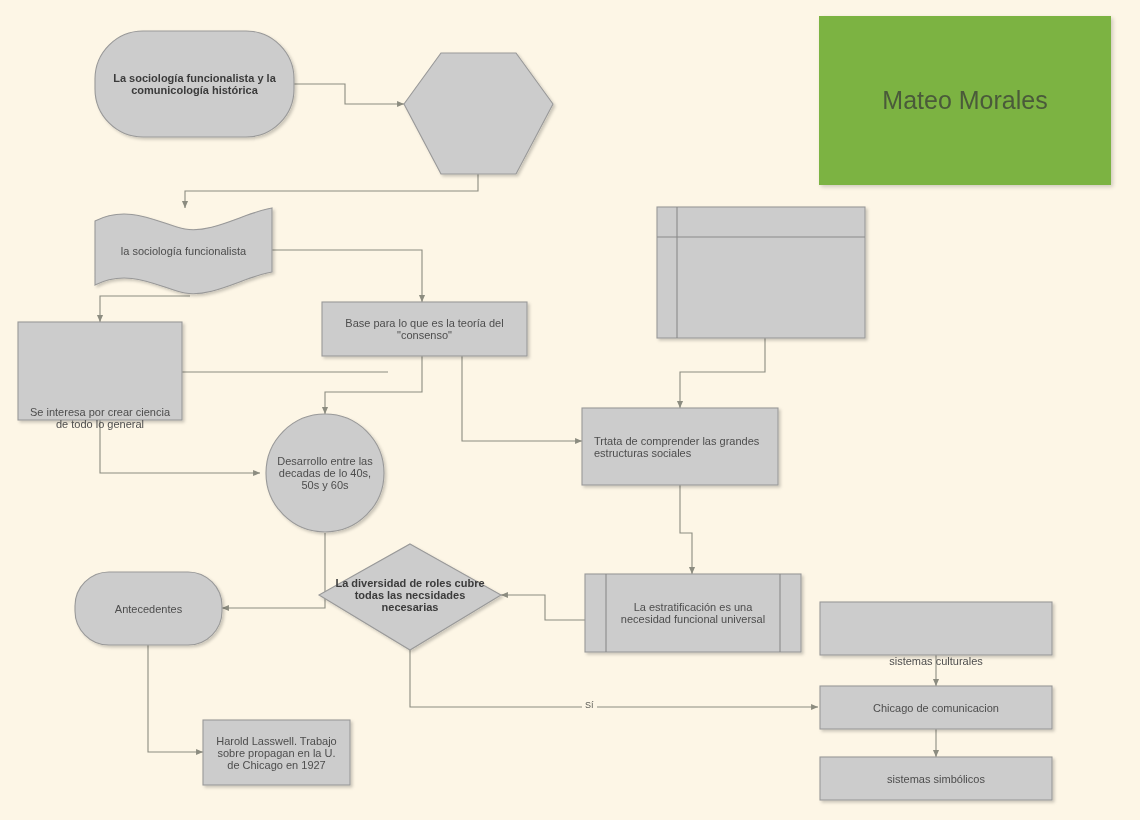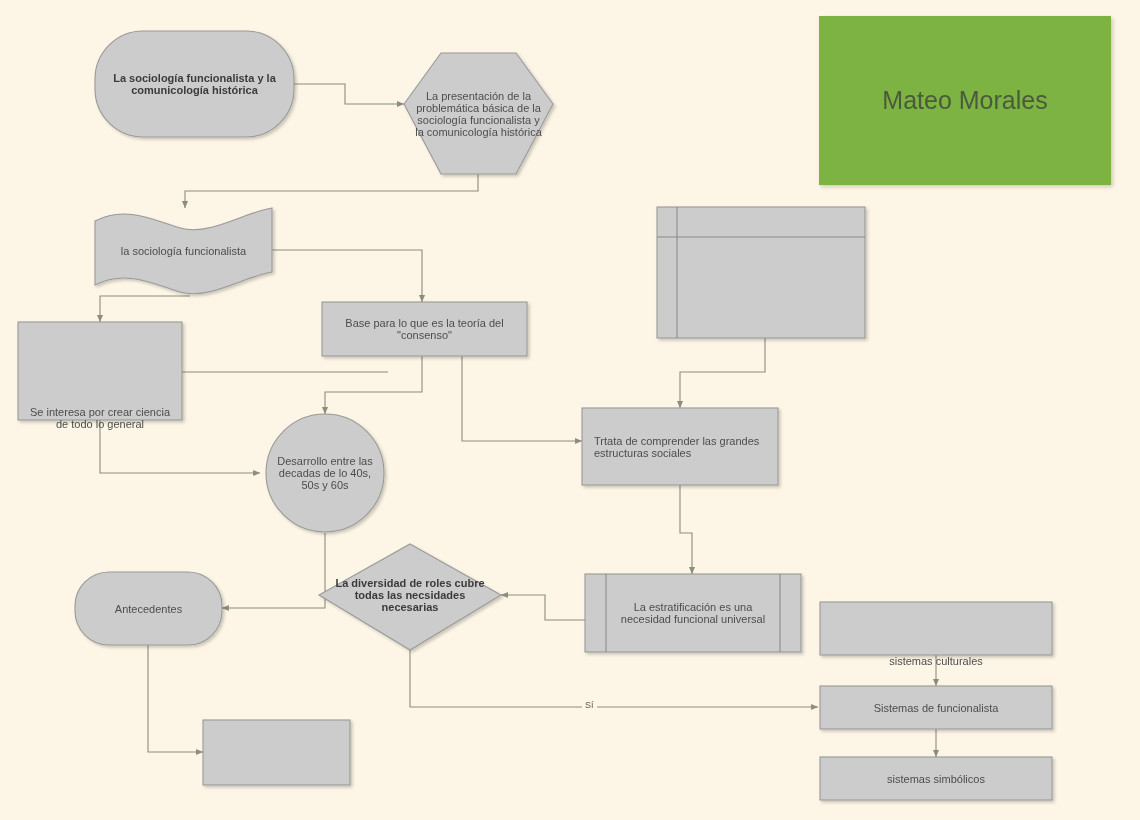--- a/index.html
+++ b/index.html
@@ -129,43 +129,43 @@
       <rect filter="url(#sh)" x="820" y="602" width="232" height="53"></rect>
 
       <rect filter="url(#sh)" x="820" y="686" width="232" height="43"></rect>
 
       <rect filter="url(#sh)" x="820" y="757" width="232" height="43"></rect>
     </g>
   </svg>
 
   <div class="lbl bold" style="left:95px;top:31px;width:199px;height:106px;">La sociología funcionalista y la comunicología histórica</div>
 
-  <div class="lbl" style="left:404px;top:53px;width:149px;height:121px;">La presentación de la problemática básica de la sociología funcionalista y la comunicología histórica</div>
 
   <div class="lbl" style="left:95px;top:208px;width:177px;height:85px;">la sociología funcionalista</div>
 
   <div class="lbl" style="left:322px;top:302px;width:205px;height:54px;">Base para lo que es la teoría del "consenso"</div>
 
   <div class="lbl" style="left:18px;top:322px;width:164px;height:98px;margin-top:47px;">Se interesa por crear ciencia de todo lo general</div>
 
 
   <div class="lbl" style="left:266px;top:414px;width:118px;height:118px;">Desarrollo entre las decadas de lo 40s, 50s y 60s</div>
 
   <div class="lbl" style="left:582px;top:408px;width:196px;height:77px;justify-content:flex-start;text-align:left;padding-left:12px;">Trtata de comprender las grandes estructuras sociales</div>
 
   <div class="lbl bold" style="left:320px;top:571px;width:180px;height:48px;">La diversidad de roles cubre todas las necsidades necesarias</div>
 
   <div class="lbl" style="left:606px;top:574px;width:174px;height:78px;">La estratificación es una necesidad funcional universal</div>
 
   <div class="lbl" style="left:75px;top:572px;width:147px;height:73px;">Antecedentes</div>
 
+  <div class="lbl" style="left:203px;top:720px;width:147px;height:65px;">Harold Lasswell. Trabajo sobre propagan en la U. de Chicago en 1927</div>
 
   <div class="lbl" style="left:820px;top:602px;width:232px;height:53px;margin-top:32px;">sistemas culturales</div>
 
-  <div class="lbl" style="left:820px;top:686px;width:232px;height:43px;">Sistemas de funcionalista</div>
+  <div class="lbl" style="left:820px;top:686px;width:232px;height:43px;">Chicago de comunicacion</div>
 
   <div class="lbl" style="left:820px;top:757px;width:232px;height:43px;">sistemas simbólicos</div>
 
   <div class="edgelbl" style="left:582px;top:700px;">Sí</div>
 
   <div id="title-block"></div>
   <div id="title-text">Mateo Morales</div>
 
 </div>
 

